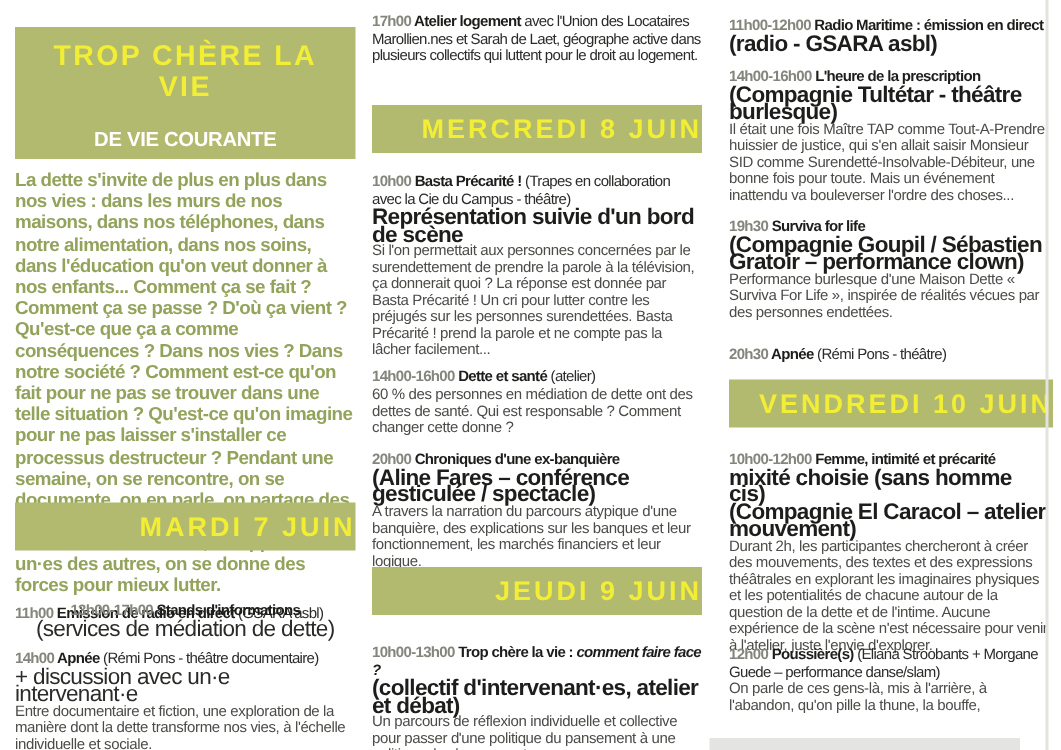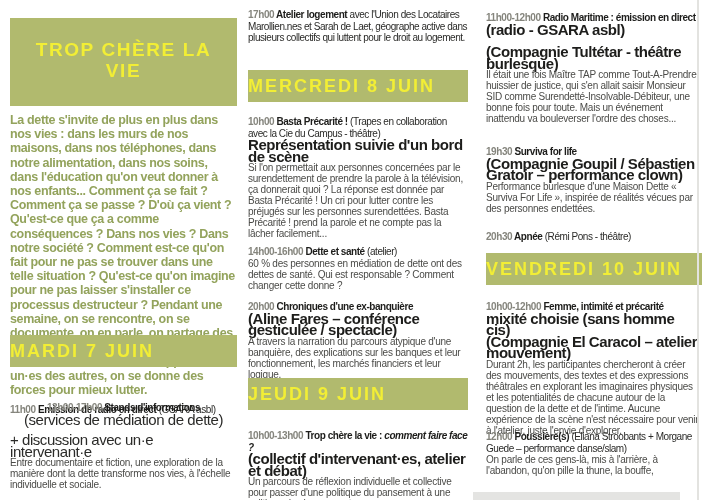--- a/index.html
+++ b/index.html
@@ -18,21 +18,21 @@
 
   
   .title-block{
     background:#b1ba6e;
     text-align:center;
     padding:9px 6px 8px 6px;
     box-sizing:border-box;
     height:88px;
   }
   .title-block .main-title{
-    margin:12px;
+    margin:0;
     color:#f2ee35;
     font-size:19px;
     font-weight:bold;
     letter-spacing:1.6px;
     line-height:21px;
   }
   .title-block .subtitle{
     margin:3px 0 0 0;
     color:#ffffff;
     font-size:13.5px;
@@ -59,21 +59,21 @@
     letter-spacing:-0.35px;
   }
 
   
   .day-header{
     background:#b1ba6e;
     color:#f2ee35;
     font-size:18px;
     font-weight:bold;
     letter-spacing:2px;
-    text-align:left;
+    text-align:right;
     height:32px;
     line-height:32px;
     white-space:nowrap;
     overflow:hidden;
   }
 
   
   .event .head{
     margin:0;
     font-size:10px;
@@ -132,20 +132,21 @@
   <div class="abs event" style="top:404px;">
     <p class="head"><span class="time">11h00</span> <span>Emission de radio en direct</span> <span class="after">(GSARA asbl)</span></p>
   </div>
 
   <div class="abs event" style="top:402px;text-align:center;">
     <p class="head"><span class="time">13h00-17h00</span> <span>Stands d'informations</span></p>
     <p class="sub light">(services de médiation de dette)</p>
   </div>
 
   <div class="abs event" style="top:434px;">
+    <p class="head"><span class="time">14h00</span> <span>Apnée</span> <span class="after">(Rémi Pons - théâtre documentaire)</span></p>
     <p class="sub light">+ discussion avec un·e intervenant·e</p>
     <p class="desc">Entre documentaire et fiction, une exploration de la manière dont la dette transforme nos vies, à l'échelle individuelle et sociale.</p>
   </div>
 
 </div>
 
 <div class="col" id="col2">
 
   <div class="abs event" style="top:9px;">
     <p class="head"><span class="time">17h00</span> <span>Atelier logement</span> <span class="after">avec l'Union des Locataires Marollien.nes et Sarah de Laet, géographe active dans plusieurs collectifs qui luttent pour le droit au logement.</span></p>
@@ -181,20 +182,21 @@
 </div>
 
 <div class="col" id="col3">
 
   <div class="abs event" style="top:12px;">
     <p class="head"><span class="time">11h00-12h00</span> <span>Radio Maritime : émission en direct</span></p>
     <p class="sub">(radio - GSARA asbl)</p>
   </div>
 
   <div class="abs event" style="top:46px;">
+    <p class="head"><span class="time">14h00-16h00</span> <span>L'heure de la prescription</span></p>
     <p class="sub">(Compagnie Tultétar - théâtre burlesque)</p>
     <p class="desc">Il était une fois Maître TAP comme Tout-A-Prendre, huissier de justice, qui s'en allait saisir Monsieur SID comme Surendetté-Insolvable-Débiteur, une bonne fois pour toute. Mais un événement inattendu va bouleverser l'ordre des choses...</p>
   </div>
 
   <div class="abs event" style="top:146px;">
     <p class="head"><span class="time">19h30</span> <span>Surviva for life</span></p>
     <p class="sub">(Compagnie Goupil / Sébastien Gratoir – performance clown)</p>
     <p class="desc">Performance burlesque d'une Maison Dette « Surviva For Life », inspirée de réalités vécues par des personnes endettées.</p>
   </div>
 

